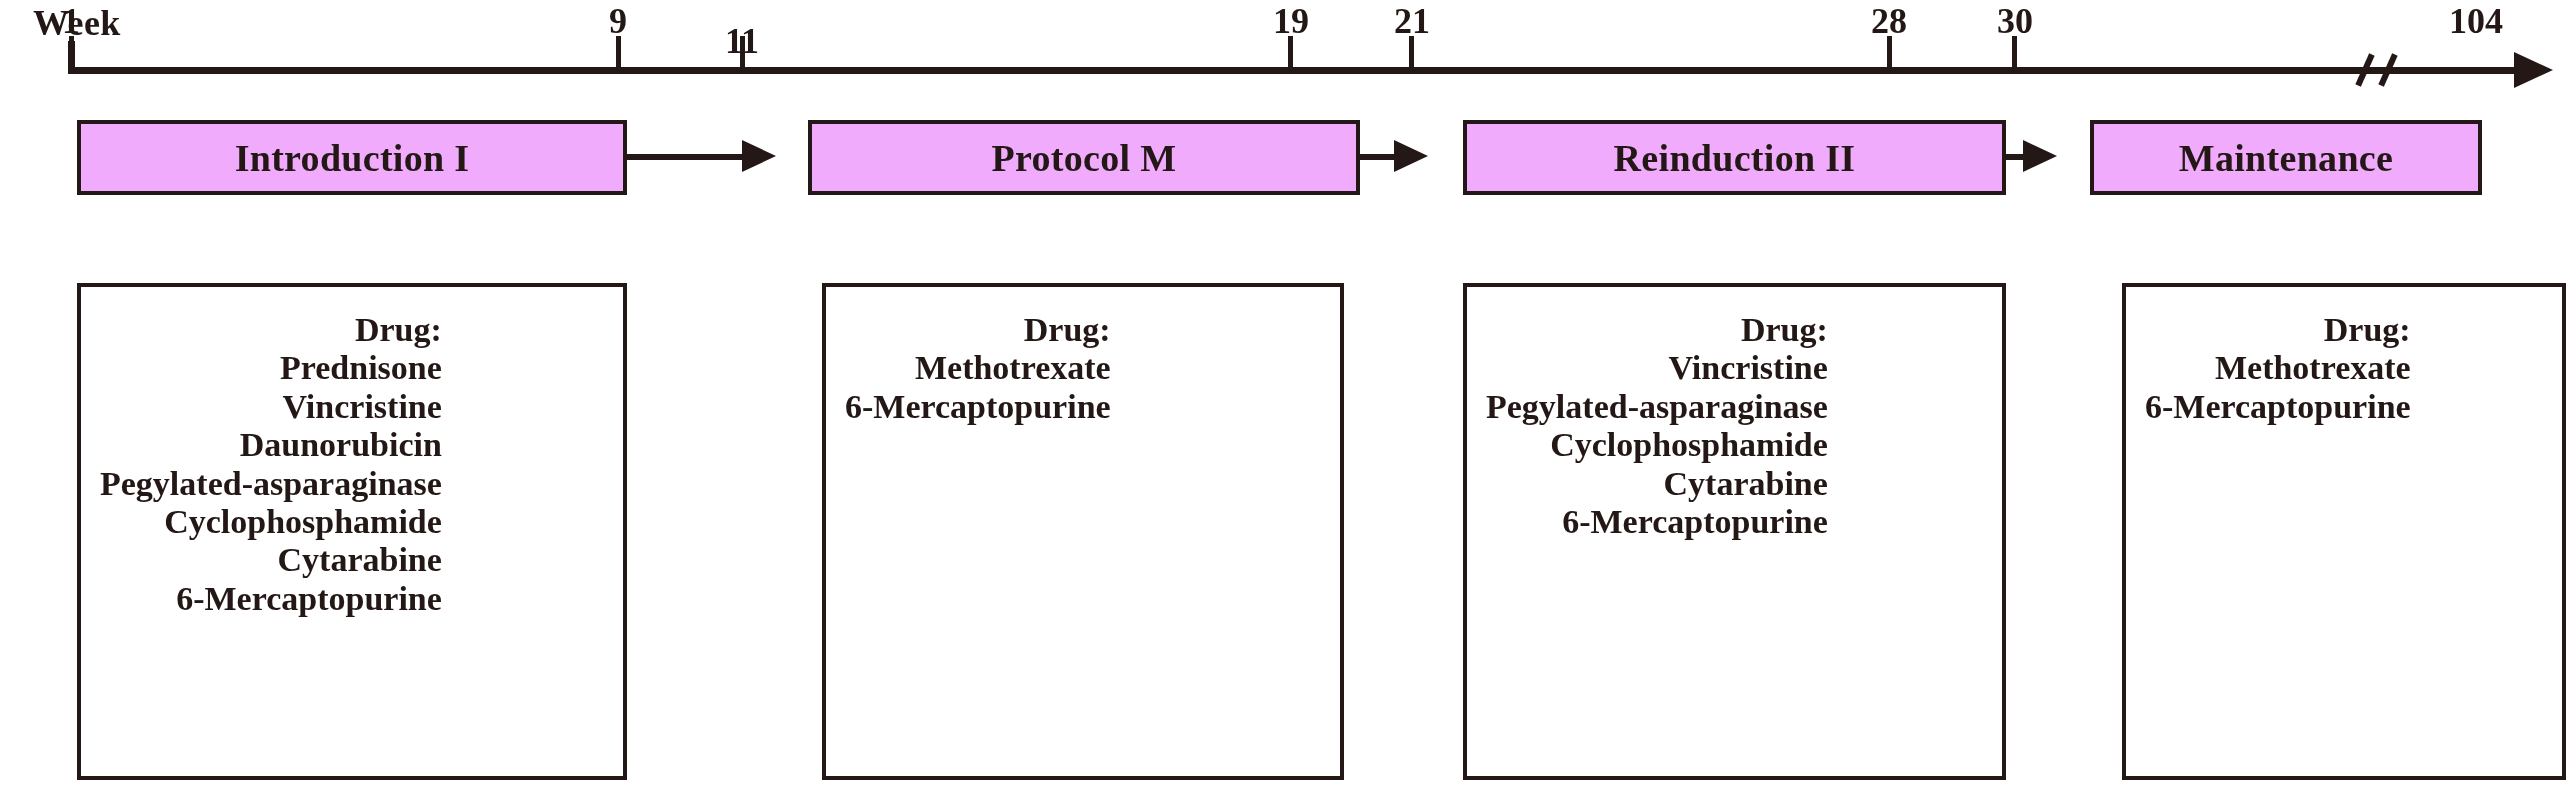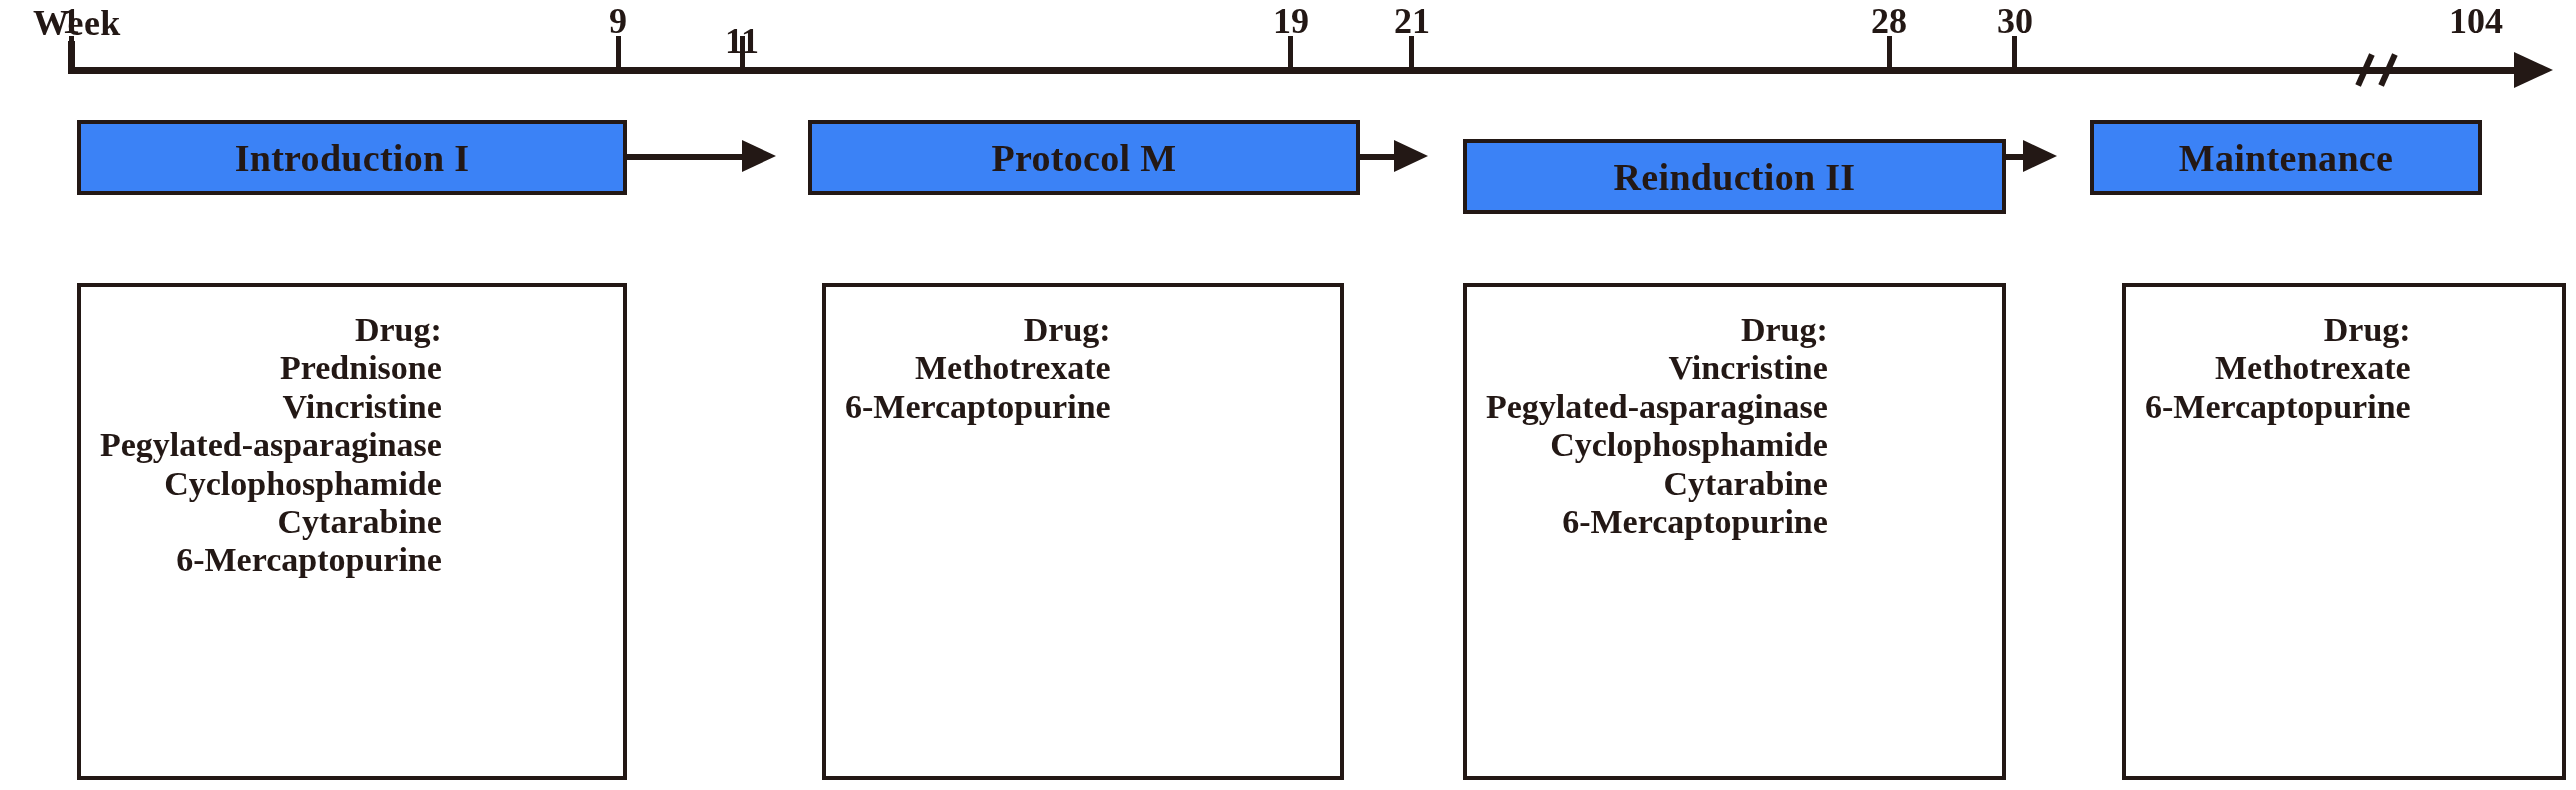--- a/index.html
+++ b/index.html
@@ -65,21 +65,21 @@
     width: 6px;
     height: 34px;
     background: #231815;
     transform: rotate(24deg);
   }
 
   
   .phase-box {
     position: absolute;
     border: 4.3px solid #231815;
-    background: #3b82f6;
+    background: #f0abfc;
     box-sizing: border-box;
     display: flex;
     align-items: center;
     justify-content: center;
   }
   .phase-title {
     font-size: 38px;
     font-weight: bold;
     white-space: nowrap;
     letter-spacing: 0.3px;
@@ -152,40 +152,41 @@
     <div id="axis-arrow" style="left: 2514px; top: 52px;"></div>
   </div>
 
   <div id="phase-row">
       <div class="phase-box" style="left: 77px; top: 120px; width: 550px; height: 75px;">
         <div class="phase-title">Introduction I</div>
       </div>
       <div class="phase-box" style="left: 808px; top: 120px; width: 552px; height: 75px; font-family: Liberation Serif, serif;">
         <div class="phase-title">Protocol M</div>
       </div>
-      <div class="phase-box" style="left: 1463px; top: 120px; width: 543px; height: 75px; margin-top: 19px;">
+      <div class="phase-box" style="left: 1463px; top: 120px; width: 543px; height: 75px;">
         <div class="phase-title">Reinduction II</div>
       </div>
       <div class="phase-box" style="left: 2090px; top: 120px; width: 392px; height: 75px;">
         <div class="phase-title">Maintenance</div>
       </div>
       <div class="phase-connector" style="left: 627px; top: 154px; width: 118px;"></div>
       <div class="phase-connector-head" style="left: 742px; top: 140px;"></div>
       <div class="phase-connector" style="left: 1360px; top: 154px; width: 38px;"></div>
       <div class="phase-connector-head" style="left: 1394px; top: 140px;"></div>
       <div class="phase-connector" style="left: 2006px; top: 154px; width: 20.6px;"></div>
       <div class="phase-connector-head" style="left: 2023px; top: 140px;"></div>
     </div>
 
   <div id="drug-row">
       <div class="drug-box" style="left: 77px; top: 283px; width: 550px; height: 497px;">
         <div class="drug-list" style="left: 19px; top: 24px;">
           <span class="drug-line">Drug:</span>
           <span class="drug-line">Prednisone</span>
           <span class="drug-line">Vincristine</span>
+          <span class="drug-line">Daunorubicin</span>
           <span class="drug-line">Pegylated-asparaginase</span>
           <span class="drug-line">Cyclophosphamide</span>
           <span class="drug-line">Cytarabine</span>
           <span class="drug-line">6-Mercaptopurine</span>
         </div>
       </div>
       <div class="drug-box" style="left: 822px; top: 283px; width: 522px; height: 497px;">
         <div class="drug-list" style="left: 19px; top: 24px;">
           <span class="drug-line">Drug:</span>
           <span class="drug-line">Methotrexate</span>

